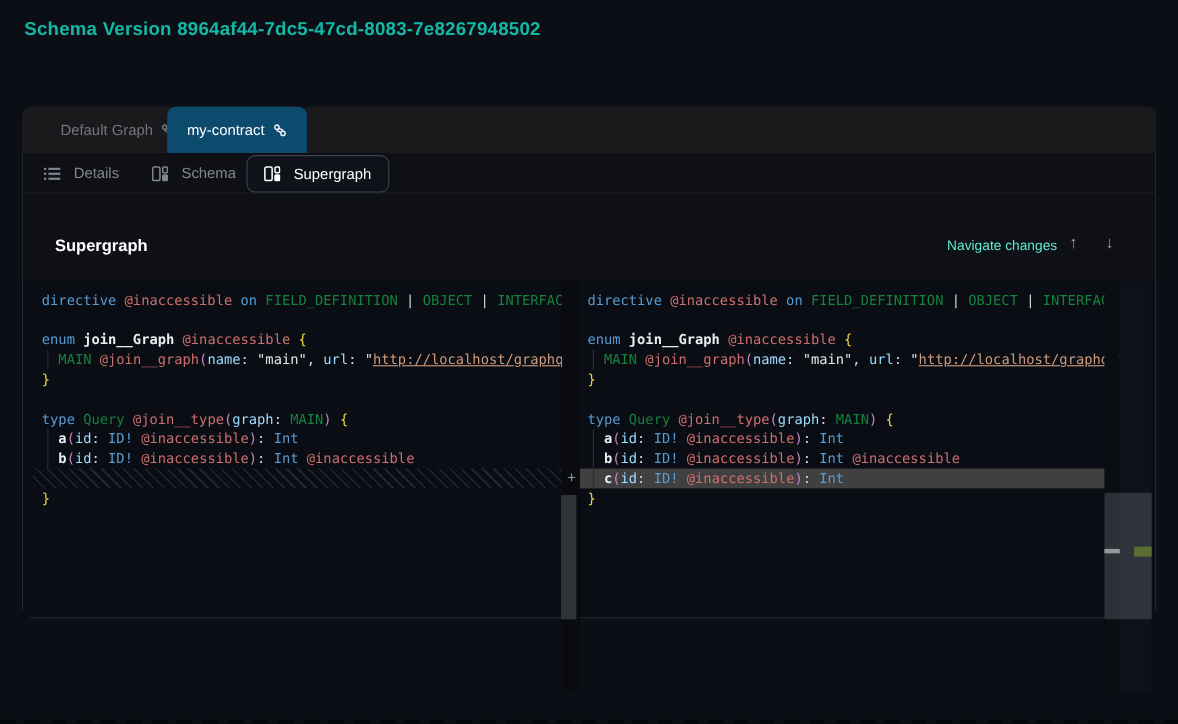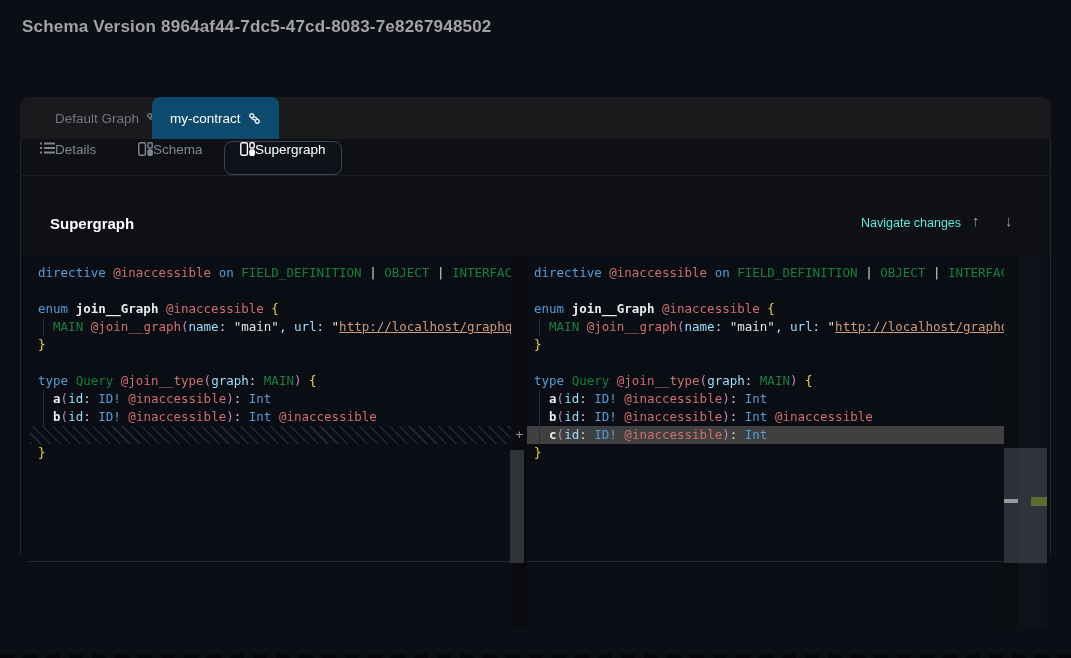--- a/index.html
+++ b/index.html
@@ -1,37 +1,37 @@
 <!DOCTYPE html>
 <html><head>
 <meta charset="utf-8">
 <style>
   * { margin:0; padding:0; box-sizing:border-box; }
   html,body { background:#0b0e15; }
   body { font-family:"Liberation Sans", sans-serif; }
   .page { position:relative; width:1071px; height:658px; background:#0b0e15; overflow:hidden; }
 
   
-  .page-title { position:absolute; left:22px; top:17px; font-size:17px; font-weight:bold; color:#a3a3a3; letter-spacing:.2px; }
+  .page-title { position:absolute; left:22px; top:17px; font-size:17px; font-weight:bold; color:#14b8a6; letter-spacing:.2px; }
   .page-subtitle { position:absolute; left:22px; top:44px; font-size:13px; color:#8d929b; }
 
   
   .card { position:absolute; left:20px; top:97px; width:1031px; height:465px; background:#0e1016; border:1px solid #24272d; border-radius:10px; z-index:1; }
 
   
   .tabstrip { position:absolute; left:20px; top:97px; width:1031px; height:42px; background:#1a1a1c; border-radius:10px 10px 0 0; z-index:2; }
   .tab { position:absolute; top:0; height:42px; display:flex; align-items:center; gap:7px; padding:0 18px; font-size:13.5px; color:#72767e; cursor:pointer; }
   .tab.active { background:#0c4a6e; border-radius:8px 8px 0 0; color:#ffffff; }
   .tab-default { left:0;padding-left:35px; }
   .tab-contract { left:132px; }
   .tab .ic { display:flex; align-items:center; }
 
   
   .subtabs { position:absolute; left:20px; top:139px; width:1031px; height:37px; z-index:2; border-bottom:1px solid #1d2026; }
-  .subtab { position:absolute; top:3px; height:31px; display:flex; align-items:flex-start; gap:0; font-size:13.5px; color:#82868f; cursor:pointer; }
+  .subtab { position:absolute; top:3px; height:31px; display:flex; align-items:center; gap:12px; font-size:13.5px; color:#82868f; cursor:pointer; }
   .subtab-details { left:20px; }
   .subtab-schema { left:118px; }
   .subtab-super { left:204px; top:2px; height:34px; padding:0 15px; color:#ffffff; border:1px solid #3d4553; border-radius:8px; background:#0f1219; }
 
   
   .section-heading { position:absolute; left:50px; top:215px; font-size:15px; font-weight:bold; color:#ffffff; z-index:2; }
   .nav-changes { position:absolute; left:861px; top:216px; font-size:12.5px; color:#5eead4; z-index:2; }
   .nav-arrow { position:absolute; top:212px; font-size:15px; color:#9a9fa8; z-index:2; cursor:pointer; }
   .nav-up { left:972px; }
   .nav-down { left:1005px; }

